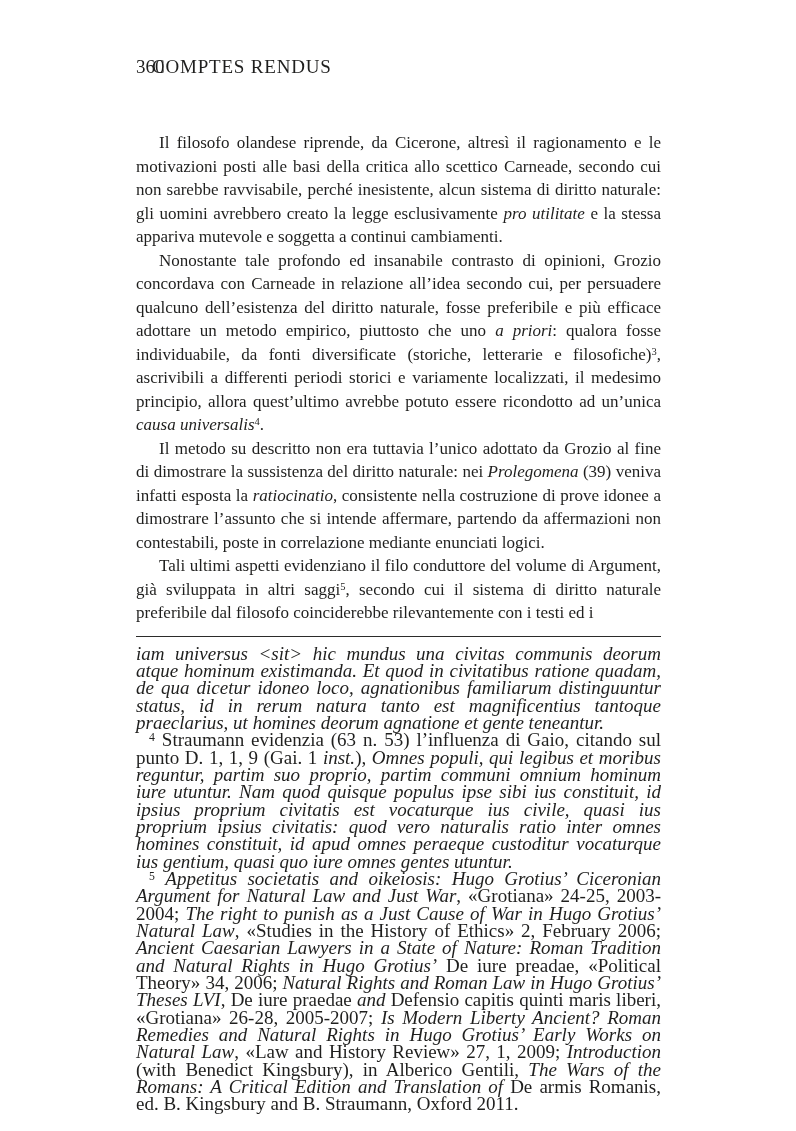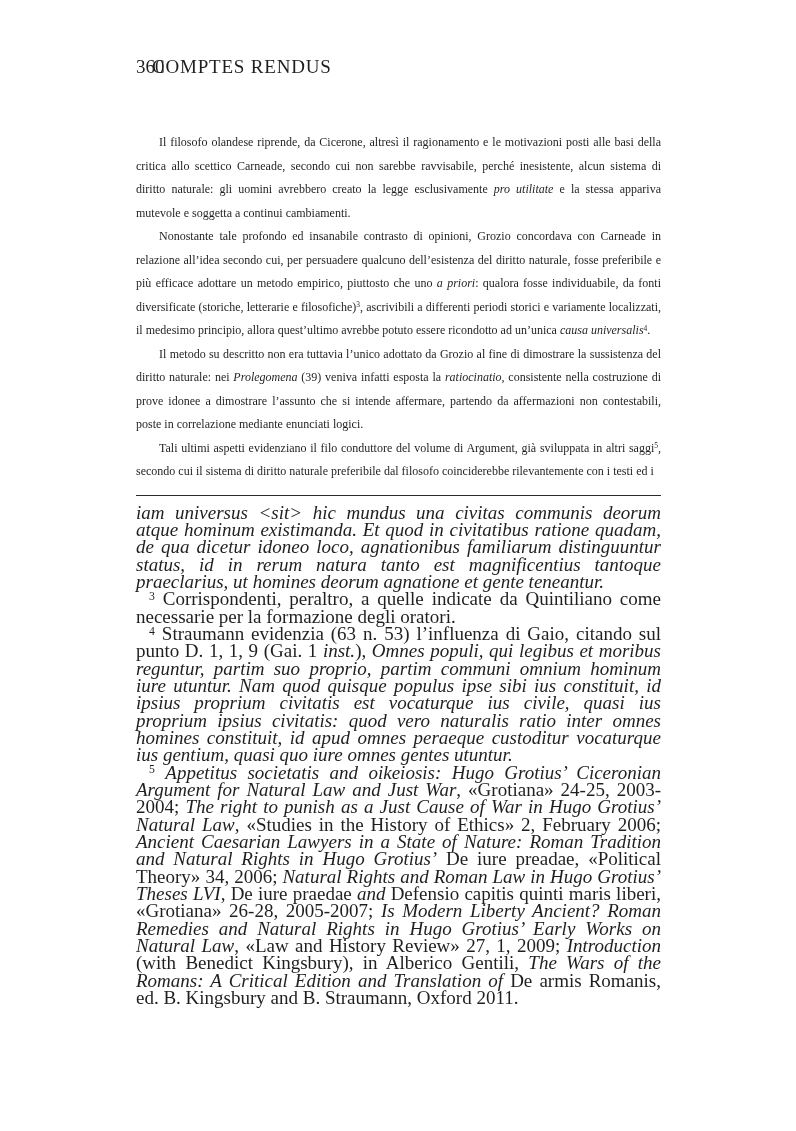--- a/index.html
+++ b/index.html
@@ -25,21 +25,21 @@
     margin-bottom: 57px;
   }
   .page-number { position: absolute; left: 0; top: 0; }
   .head-title {
     position: absolute; left: 16px; right: 0;
     text-align: left;
     letter-spacing: 0.8px;
   }
   .body-text p {
     margin: 0;
-    font-size: 12px;
+    font-size: 17px;
     line-height: 23.5px;
     text-align: justify;
     text-indent: 23px;
   }
   .footnote-rule {
     border: none;
     border-top: 1px solid #2b2b2a;
     margin: 11px 0 8px 0;
     height: 0;
   }
@@ -74,19 +74,18 @@
         <p><span>Il filosofo olandese riprende, da Cicerone, altresì il ragionamento e le motivazioni posti alle basi della critica allo scettico Carneade, secondo cui non sarebbe ravvisabile, perché inesistente, alcun sistema di diritto naturale: gli uomini avrebbero creato la legge esclusivamente </span><i>pro utilitate</i><span> e la stessa appariva mutevole e soggetta a continui cambiamenti.</span></p>
         <p><span>Nonostante tale profondo ed insanabile contrasto di opinioni, Grozio concordava con Carneade in relazione all’idea secondo cui, per persuadere qualcuno dell’esistenza del diritto naturale, fosse preferibile e più efficace adottare un metodo empirico, piuttosto che uno </span><i>a priori</i><span>: qualora fosse individuabile, da fonti diversificate (storiche, letterarie e filosofiche)</span><sup>3</sup><span>, ascrivibili a differenti periodi storici e variamente localizzati, il medesimo principio, allora quest’ultimo avrebbe potuto essere ricondotto ad un’unica </span><i>causa universalis</i><sup>4</sup><span>.</span></p>
         <p><span>Il metodo su descritto non era tuttavia l’unico adottato da Grozio al fine di dimostrare la sussistenza del diritto naturale: nei </span><i>Prolegomena</i><span> (39) veniva infatti esposta la </span><i>ratiocinatio</i><span>, consistente nella costruzione di prove idonee a dimostrare l’assunto che si intende affermare, partendo da affermazioni non contestabili, poste in correlazione mediante enunciati logici.</span></p>
         <p><span>Tali ultimi aspetti evidenziano il filo conduttore del volume di Argument, già sviluppata in altri saggi</span><sup>5</sup><span>, secondo cui il sistema di diritto naturale preferibile dal filosofo coinciderebbe rilevantemente con i testi ed i</span></p>
       </main>
 
     <hr class="footnote-rule">
 
     <section class="footnotes">
         <p><i>iam universus &lt;sit&gt; hic mundus una civitas communis deorum atque hominum existimanda. Et quod in civitatibus ratione quadam, de qua dicetur idoneo loco, agnationibus familiarum distinguuntur status, id in rerum natura tanto est magnificentius tantoque praeclarius, ut homines deorum agnatione et gente teneantur.</i></p>
-        <p class="indent"><sup>3</sup><span> Corrispondenti, peraltro, a quelle indicate da Quintiliano come necessarie per la formazione degli oratori.</span></p>
         <p class="indent"><sup>4</sup><span> Straumann evidenzia (63 n. 53) l’influenza di Gaio, citando sul punto D. 1, 1, 9 (Gai. 1 </span><i>inst.</i><span>), </span><i>Omnes populi, qui legibus et moribus reguntur, partim suo proprio, partim communi omnium hominum iure utuntur. Nam quod quisque populus ipse sibi ius constituit, id ipsius proprium civitatis est vocaturque ius civile, quasi ius proprium ipsius civitatis: quod vero naturalis ratio inter omnes homines constituit, id apud omnes peraeque custoditur vocaturque ius gentium, quasi quo iure omnes gentes utuntur.</i></p>
         <p class="indent"><sup>5</sup><span> </span><i>Appetitus societatis and oikeiosis: Hugo Grotius’ Ciceronian Argument for Natural Law and Just War</i><span>, «Grotiana» 24-25, 2003-2004; </span><i>The right to punish as a Just Cause of War in Hugo Grotius’ Natural Law</i><span>, «Studies in the History of Ethics» 2, February 2006; </span><i>Ancient Caesarian Lawyers in a State of Nature: Roman Tradition and Natural Rights in Hugo Grotius’</i><span> De iure preadae, «Political Theory» 34, 2006; </span><i>Natural Rights and Roman Law in Hugo Grotius’ Theses LVI</i><span>, De iure praedae </span><i>and</i><span> Defensio capitis quinti maris liberi, «Grotiana» 26-28, 2005-2007; </span><i>Is Modern Liberty Ancient? Roman Remedies and Natural Rights in Hugo Grotius’ Early Works on Natural Law</i><span>, «Law and History Review» 27, 1, 2009; </span><i>Introduction</i><span> (with Benedict Kingsbury), in Alberico Gentili, </span><i>The Wars of the Romans: A Critical Edition and Translation of</i><span> De armis Romanis, ed. B. Kingsbury and B. Straumann, Oxford 2011.</span></p>
       </section>
 
   </div>
 </div>
 
 </body></html>

